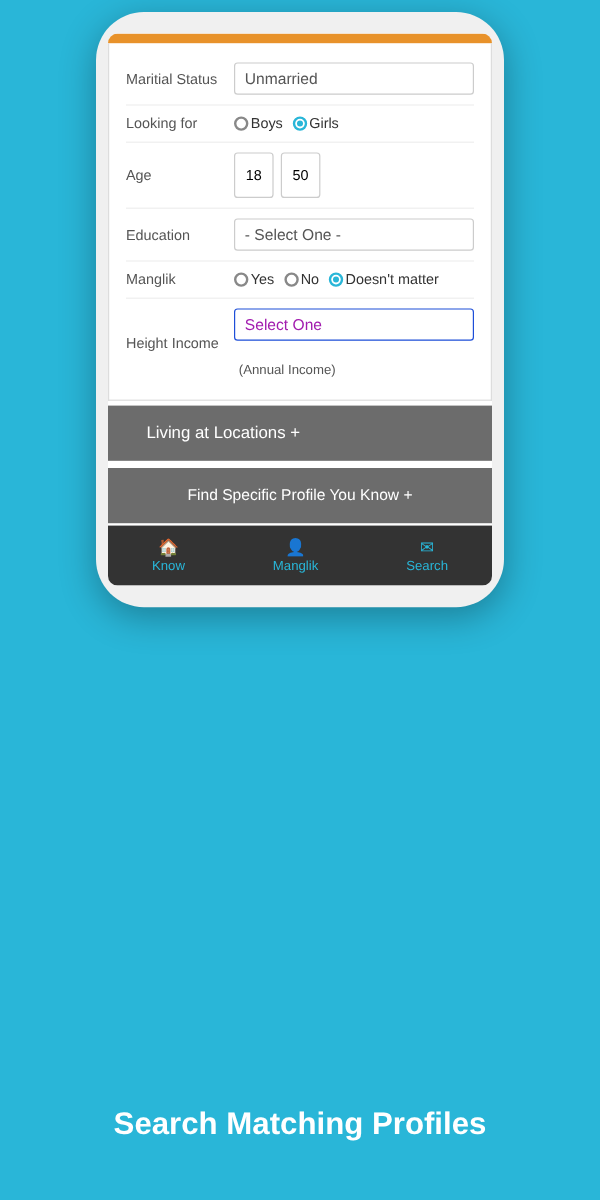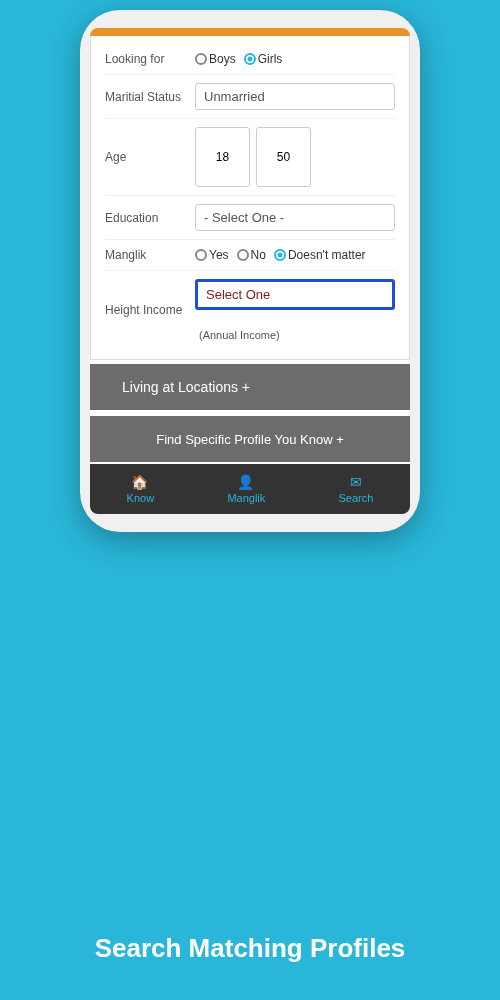--- a/index.html
+++ b/index.html
@@ -111,25 +111,25 @@
       background: #29b6d8;
     }
 
     .age-row {
       display: flex;
       align-items: center;
       gap: 6px;
     }
 
     .age-input {
-      width: 55px;
+      width: 33px;
       font-size: 12px;
       border: 1px solid #ccc;
       border-radius: 3px;
-      padding: 22px 6px;
+      padding: 11px 6px;
       text-align: center;
     }
 
     .height-input {
       width: 80px;
       font-size: 11px;
       border: 1px solid #ccc;
       border-radius: 3px;
       padding: 5px 4px;
       text-align: center;
@@ -144,25 +144,25 @@
       color: #555;
     }
 
     
     .annual-income-field {
       display: flex;
       flex-direction: column;
       flex: 1;
     }
     .annual-income-top {
-      border: 3px solid #1d4ed8;
+      border: 1px solid #1d4ed8;
       border-radius: 3px;
       padding: 5px 8px;
       font-size: 13px;
-      color: #7f1d1d;
+      color: #a21caf;
     }
     .annual-income-sub {
       font-size: 11px;
       color: #555;
       margin-top: 19px;
       padding-left: 4px;
     }
 
     
     .living-section {
@@ -207,55 +207,55 @@
       cursor: pointer;
       gap: 2px;
     }
     .nav-icon {
       font-size: 14px;
     }
 
     
     .bottom-text {
       position: absolute;
-      bottom: 36px;
+      bottom: 48px;
       left: 0;
       right: 0;
       text-align: center;
       color: #fff;
       font-size: 26px;
       font-weight: bold;
     }
   </style>
 </head>
 <body>
 
 <div class="phone-shell">
   <div class="phone-screen">
     <div class="header-bar"></div>
 
     <div class="form-section">
 
       <div class="form-row">
+        <div class="form-label">Maritial Status</div>
+        <div class="form-control-text select-one">Unmarried</div>
+      </div>
+
+      <div class="form-row">
         <div class="form-label">Looking for</div>
         <div class="radio-group">
           <div class="radio-item">
             <span class="radio-circle"></span>
             <span>Boys</span>
           </div>
           <div class="radio-item">
             <span class="radio-circle checked"></span>
             <span>Girls</span>
           </div>
         </div>
-      </div>
-
-      <div class="form-row">
-        <div class="form-label">Maritial Status</div>
-        <div class="form-control-text select-one">Unmarried</div>
       </div>
 
       <div class="form-row">
         <div class="form-label">Age</div>
         <div class="age-row">
           <input class="age-input" type="text" value="18" style="">
           <input class="age-input" type="text" value="50" style="">
         </div>
       </div>
 

